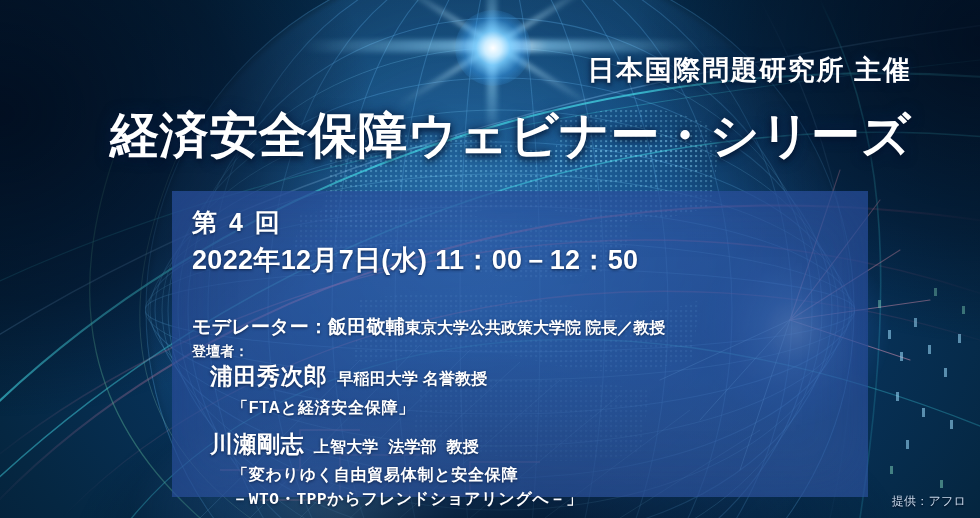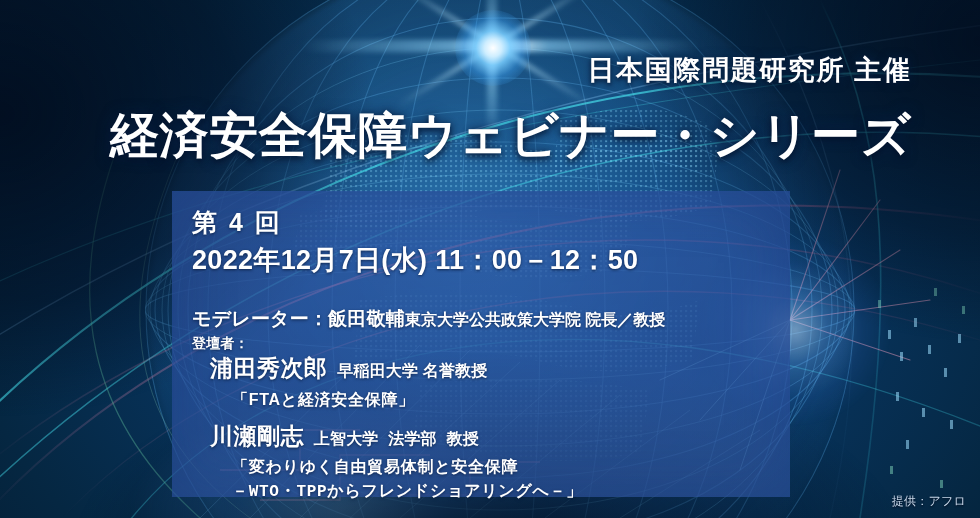--- a/index.html
+++ b/index.html
@@ -105,21 +105,21 @@
     letter-spacing: .012em;
     line-height: 1.14;
     text-shadow: 0 0 14px rgba(8,35,75,.95), 0 2px 6px rgba(0,8,25,.9);
     white-space: nowrap;
   }
 
   
   .panel {
     position: absolute;
     left: 172px; top: 191px;
-    width: 618px; height: 306px;
+    width: 696px; height: 306px;
     background: linear-gradient(175deg, rgba(49,88,165,.70) 0%, rgba(45,82,158,.66) 55%, rgba(56,96,172,.62) 100%);
     box-shadow: inset 0 0 60px rgba(20,55,125,.35);
     padding: 15px 4px 0 20px;
   }
 
   .panel-round {
     font-size: 25px;
     font-weight: 700;
     color: #ffffff;
     letter-spacing: .10em;
@@ -131,21 +131,21 @@
     margin-top: 3px;
     font-size: 27px;
     font-weight: 700;
     color: #ffffff;
     letter-spacing: .012em;
     text-shadow: 0 1px 3px rgba(5,20,50,.75);
     white-space: nowrap;
   }
 
   .moderator {
-    margin-top: 28px;
+    margin-top: 36px;
     font-size: 19px;
     font-weight: 700;
     color: #ffffff;
     letter-spacing: .01em;
     text-shadow: 0 1px 3px rgba(5,20,50,.7);
     white-space: nowrap;
   }
   .moderator .affil {
     font-size: 16px;
     font-weight: 700;

